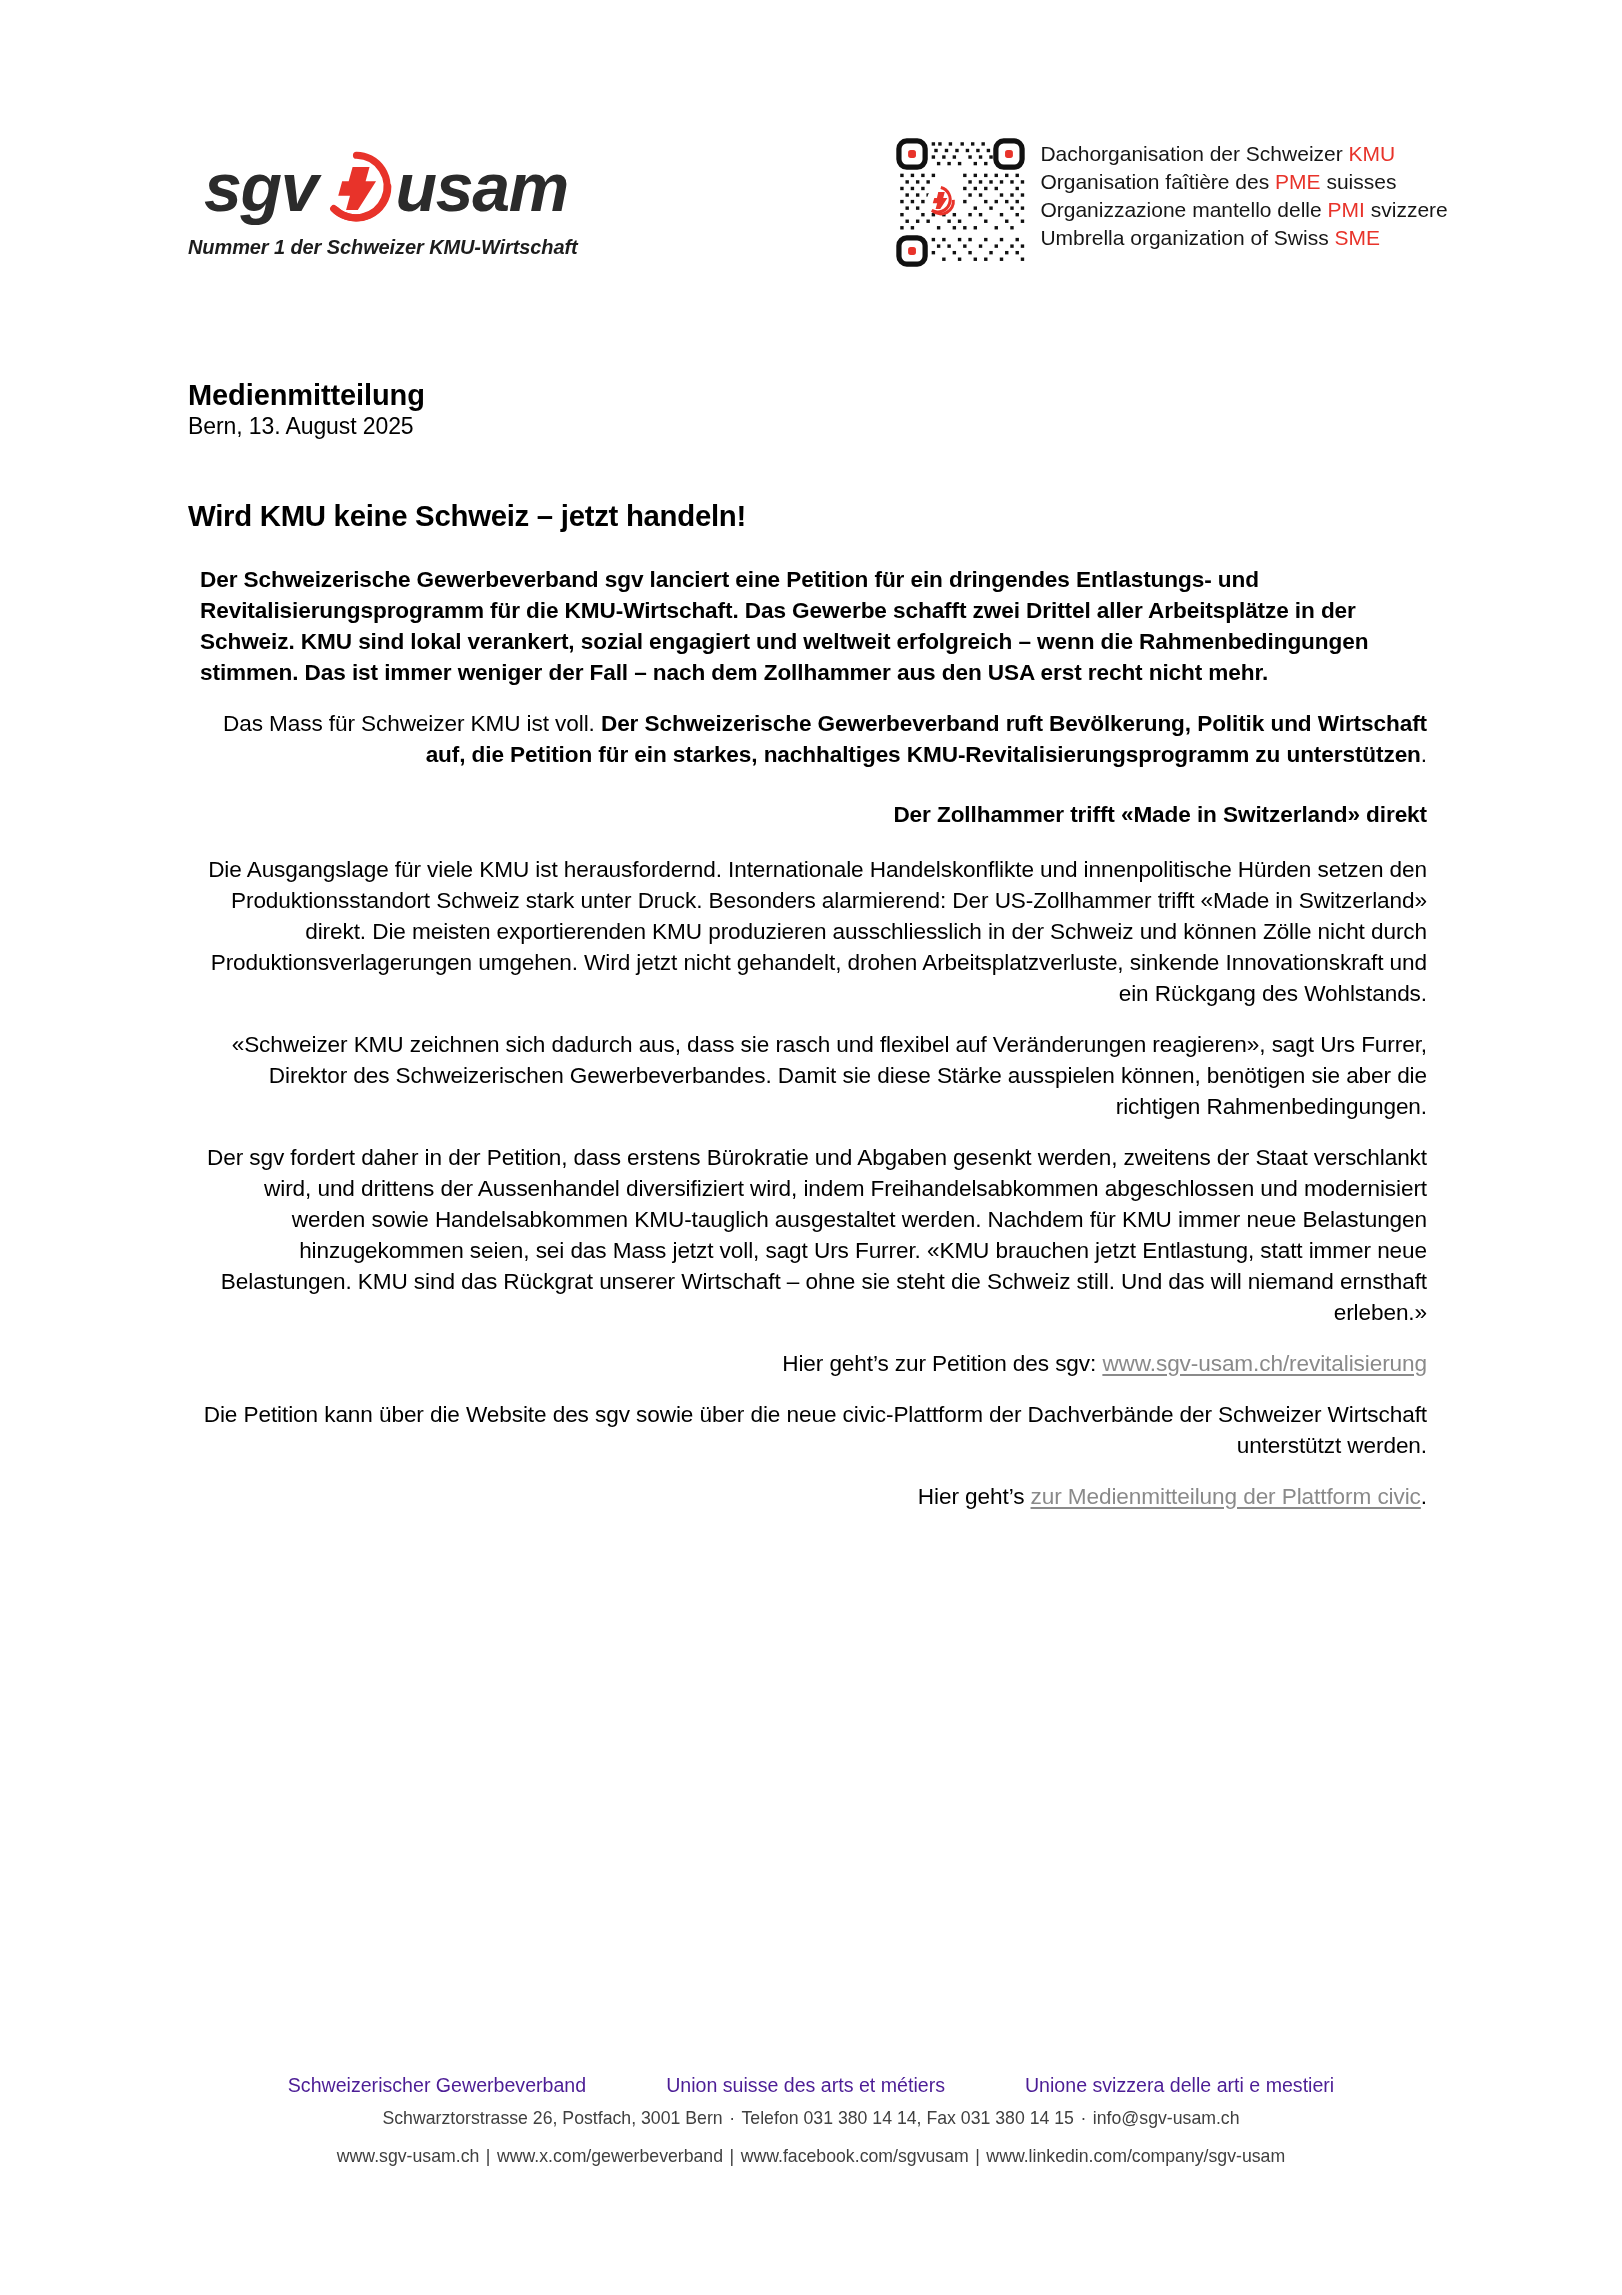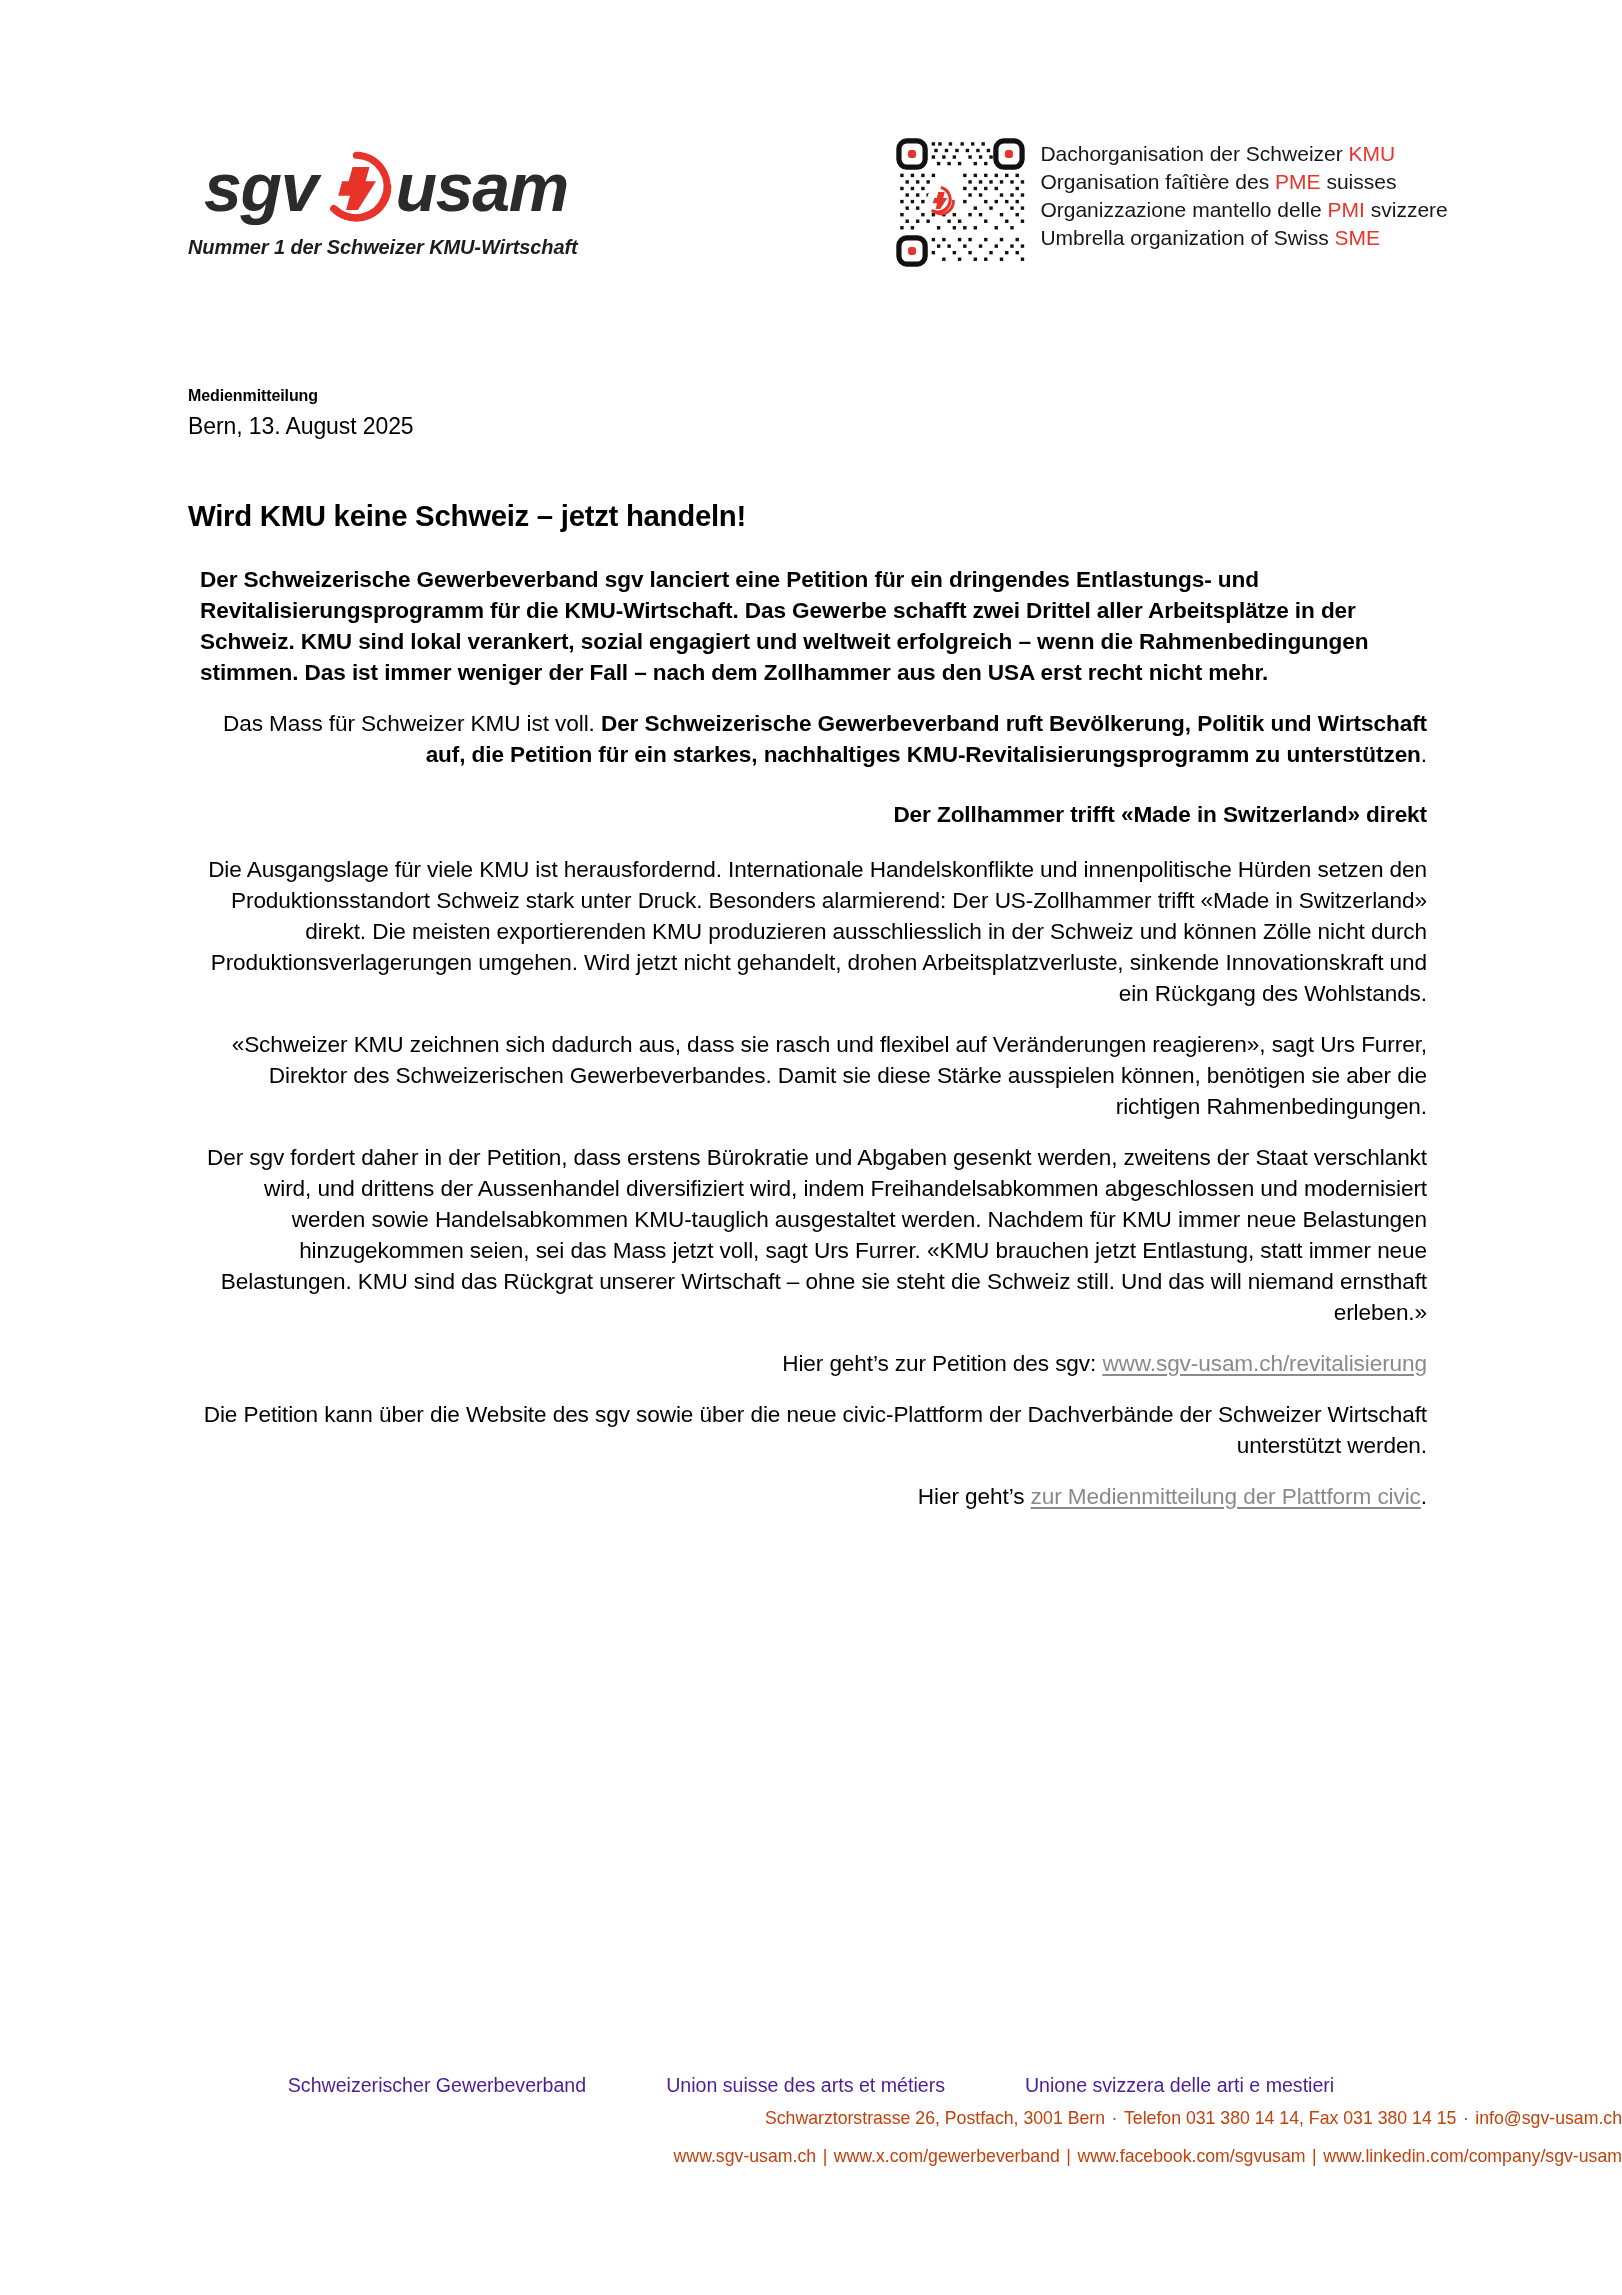--- a/index.html
+++ b/index.html
@@ -101,21 +101,21 @@
 
   
   .content {
     position: absolute;
     left: 188px;
     top: 380px;
     width: 1251px;
   }
 
   .doc-kicker {
-    font-size: 16px;
+    font-size: 29px;
     font-weight: bold;
     line-height: 31px;
     letter-spacing: -0.1px;
   }
   .doc-date {
     font-size: 23px;
     line-height: 31px;
     letter-spacing: -0.1px;
   }
 
@@ -168,24 +168,24 @@
   }
   .footer-orgs {
     display: flex;
     justify-content: center;
     gap: 80px;
     color: #4c1d95;
     font-size: 19.6px;
     line-height: 27.5px;
   }
   .footer-line {
-    text-align: right;
+    text-align: center;
     font-size: 17.7px;
     line-height: 29px;
-    color: #c2410c;
+    color: #404040;
     margin-top: 4.6px;
   }
   .footer-line.second { margin-top: 9px; }
   .sep { padding: 0 6.5px; }
 </style>
 </head>
 <body>
 
 <div class="page">
 

